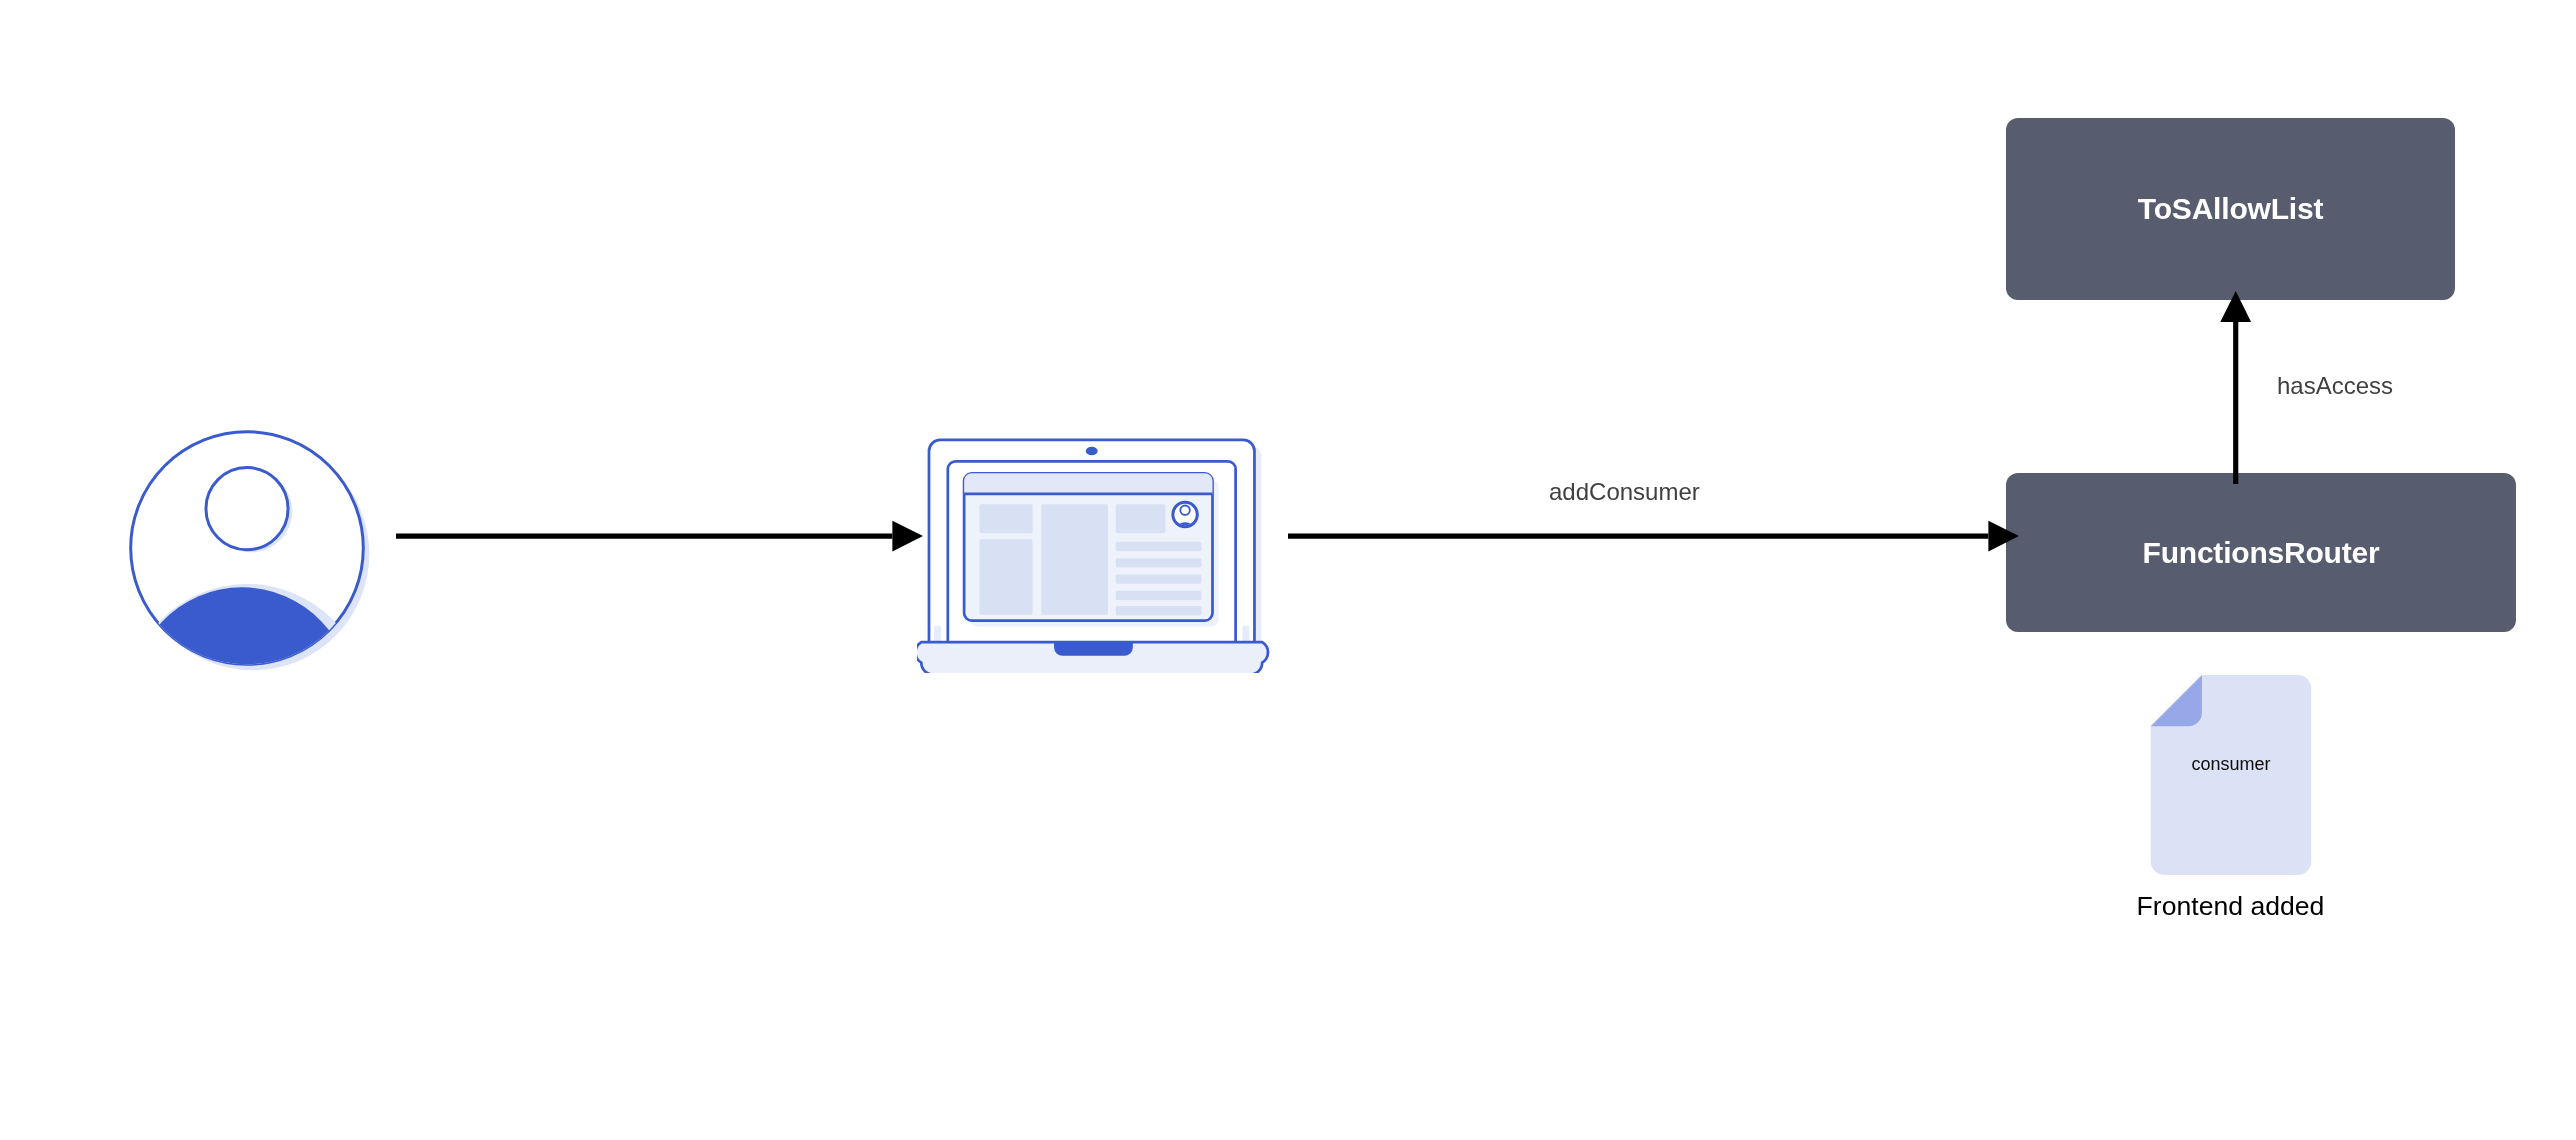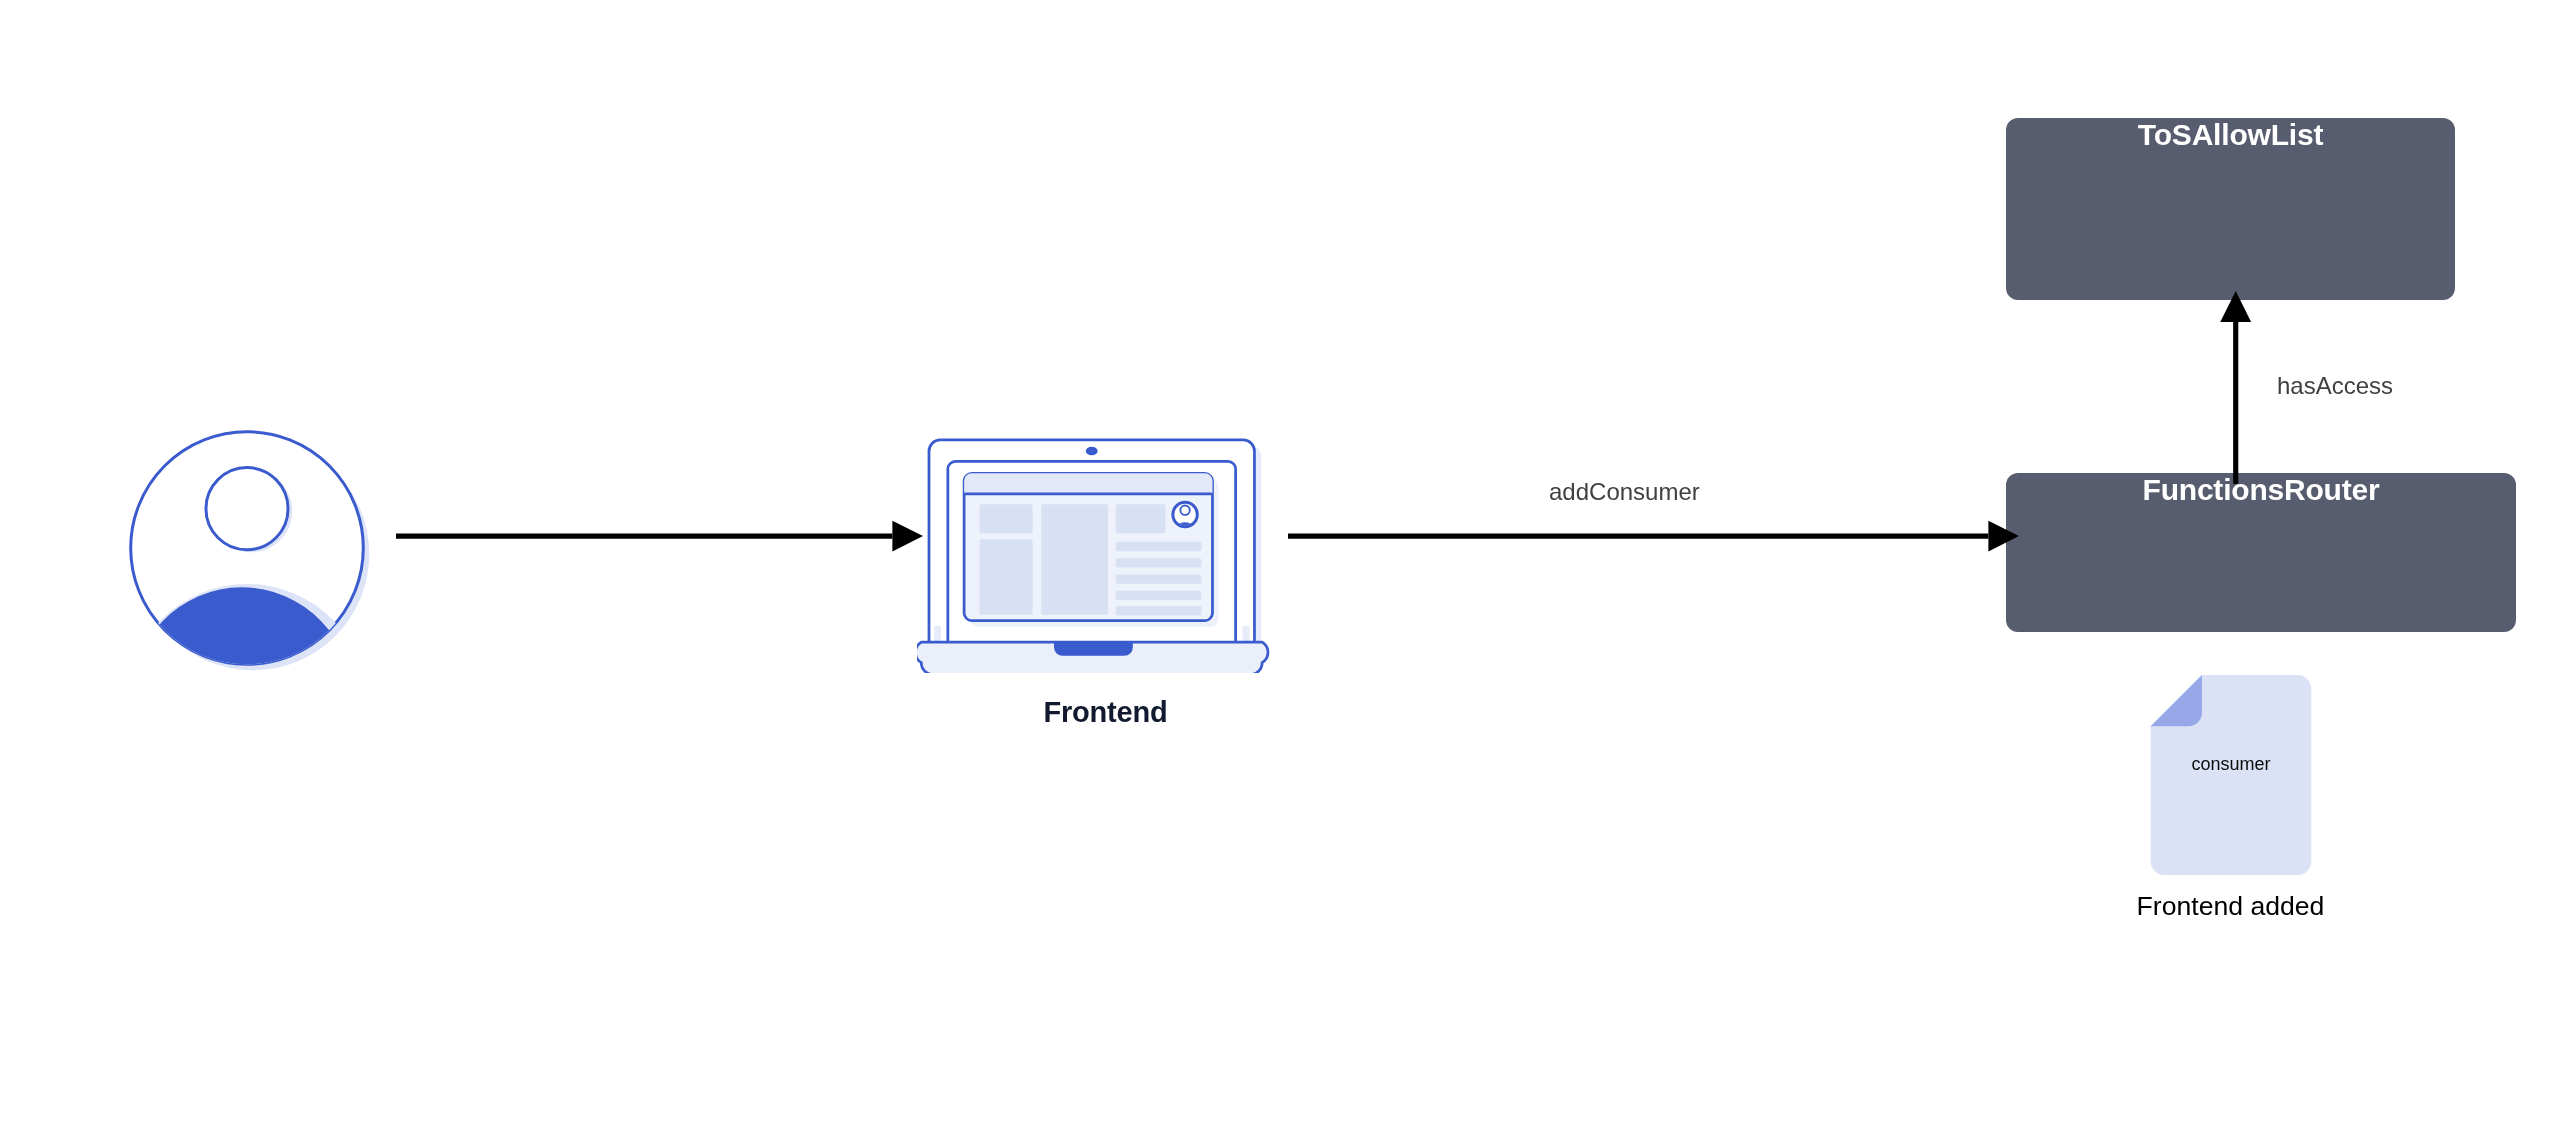--- a/index.html
+++ b/index.html
@@ -58,20 +58,21 @@
     font-size: 29px;
     letter-spacing: -0.2px;
   }
 
   
   .contract-box {
     position: absolute;
     background: #575d6e;
     border-radius: 12px;
     display: flex;
+    align-items: center;
     justify-content: center;
     color: #ffffff;
     font-size: 30px;
     font-weight: bold;
     letter-spacing: -0.2px;
   }
   #tos-allowlist-box {
     left: 2006px;
     top: 118px;
     width: 449px;
@@ -196,21 +197,20 @@
       </g>
 
       <rect x="20" y="225" width="8" height="24" fill="#e7ecfa"></rect>
       <rect x="380" y="225" width="8" height="24" fill="#e7ecfa"></rect>
 
       <path d="M5 244 h398 a14 14 0 0 1 -0 24 a14 14 0 0 1 -14 14 h-370 a14 14 0 0 1 -14 -14 a14 14 0 0 1 0 -24 z" fill="#eaeffa" stroke="#3a5bcd" stroke-width="3.2"></path>
 
       <path d="M160 245 h92 v5 a10 10 0 0 1 -10 10 h-72 a10 10 0 0 1 -10 -10 z" fill="#3a5bcd"></path>
     </svg>
   </div>
-  <div class="node-caption" id="frontend-caption">Frontend</div>
 
   <div class="contract-box" id="tos-allowlist-box">
     <span>ToSAllowList</span>
   </div>
 
   <div class="contract-box" id="functions-router-box">
     <span>FunctionsRouter</span>
   </div>
 
   <svg class="arrow-svg" id="arrow-eoa-frontend" viewBox="0 0 620 60">

